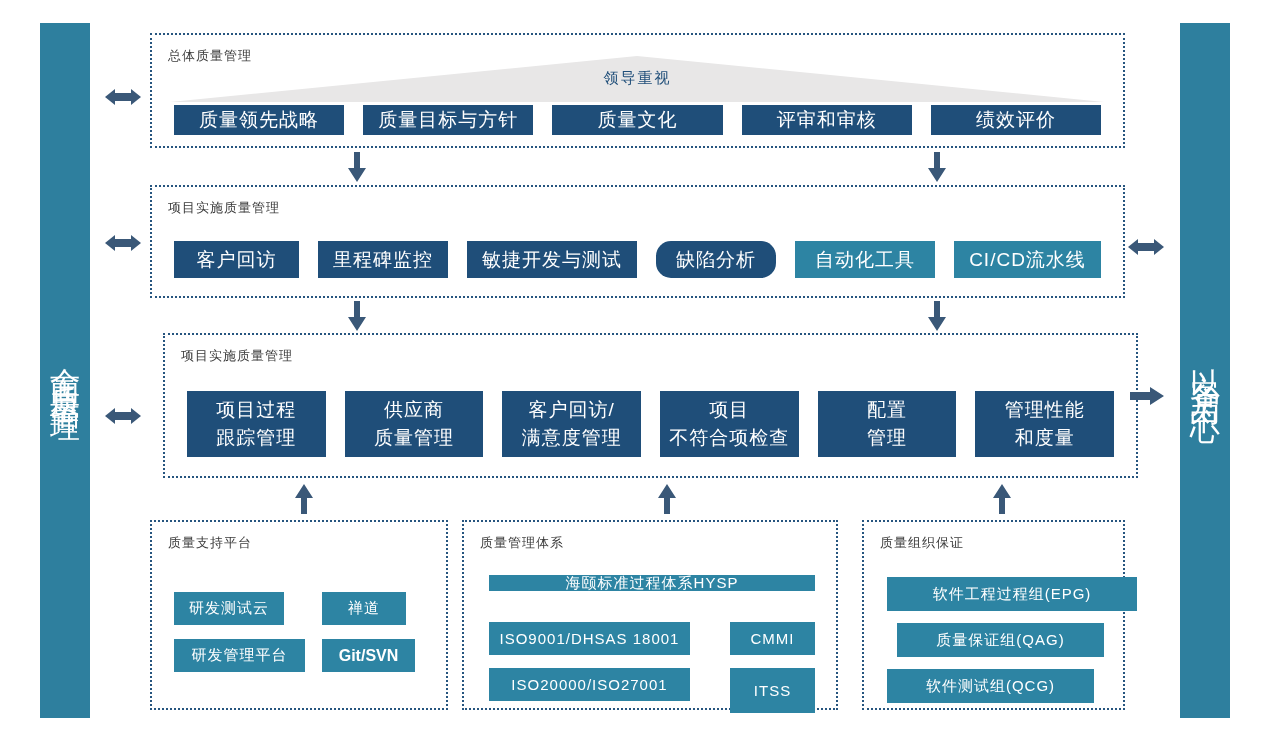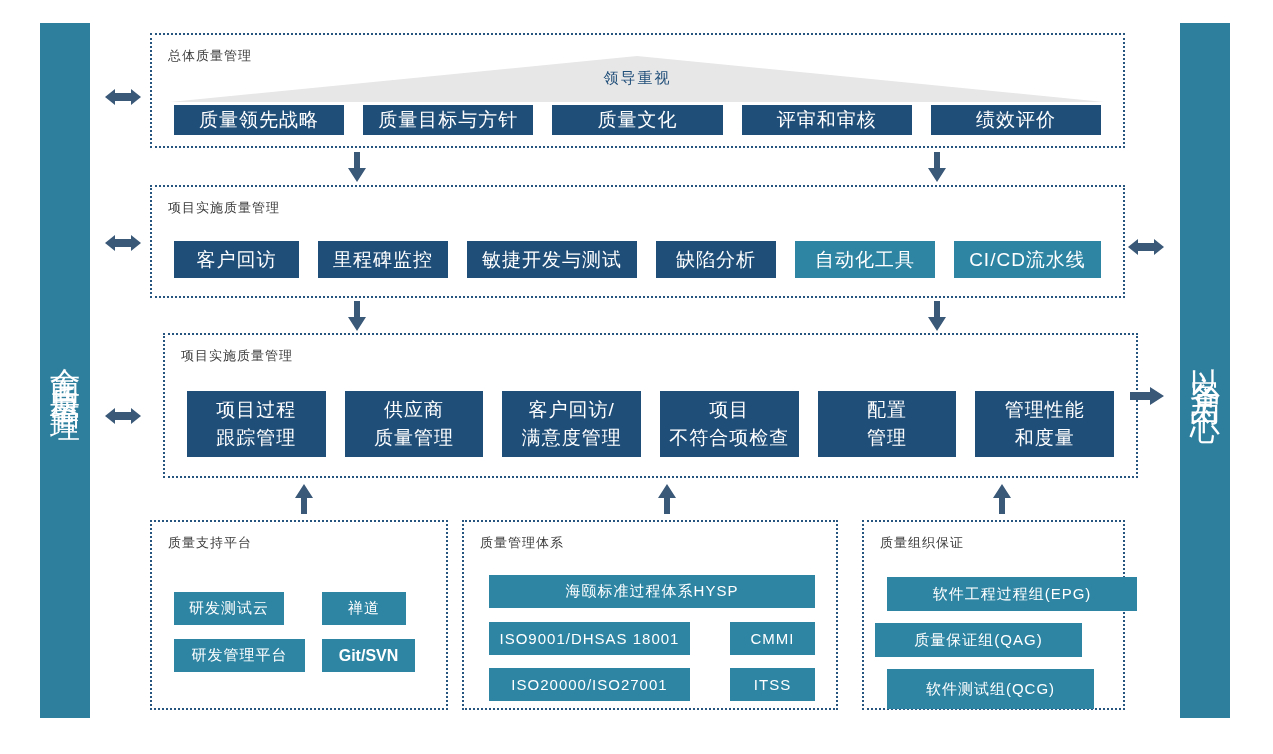--- a/index.html
+++ b/index.html
@@ -87,21 +87,21 @@
       <div class="btn">绩效评价</div>
     </div>
   </section>
 
   <section class="dotted box2">
     <div class="sec-title">项目实施质量管理</div>
     <div class="row row2">
       <div class="btn" style="flex:125 1 0;">客户回访</div>
       <div class="btn" style="flex:130 1 0;">里程碑监控</div>
       <div class="btn" style="flex:170 1 0;">敏捷开发与测试</div>
-      <div class="btn" style="flex:120 1 0;">缺陷分析</div>
+      <div class="btn" style="flex:120 1 0;border-radius:15px;">缺陷分析</div>
       <div class="btn teal" style="flex:140 1 0;">自动化工具</div>
       <div class="btn teal" style="flex:147 1 0;">CI/CD流水线</div>
     </div>
   </section>
 
   <section class="dotted box3">
     <div class="sec-title">项目实施质量管理</div>
     <div class="row row3">
       <div class="btn btn2">项目过程
 跟踪管理</div>
@@ -121,32 +121,32 @@
   <section class="dotted boxA">
     <div class="sec-title">质量支持平台</div>
     <div class="abtn" style="left:22px;top:70px;width:110px;height:33px;">研发测试云</div>
     <div class="abtn" style="left:170px;top:70px;width:84px;height:33px;">禅道</div>
     <div class="abtn" style="left:22px;top:117px;width:131px;height:33px;">研发管理平台</div>
     <div class="abtn bold" style="left:170px;top:117px;width:93px;height:33px;">Git/SVN</div>
   </section>
 
   <section class="dotted boxB">
     <div class="sec-title">质量管理体系</div>
-    <div class="abtn" style="left:25px;top:53px;width:326px;height:33px;">海颐标准过程体系HYSP</div>
+    <div class="abtn" style="left:25px;top:53px;width:326px;height:16px;">海颐标准过程体系HYSP</div>
     <div class="abtn" style="left:25px;top:100px;width:201px;height:33px;">ISO9001/DHSAS 18001</div>
     <div class="abtn" style="left:266px;top:100px;width:85px;height:33px;">CMMI</div>
     <div class="abtn" style="left:25px;top:146px;width:201px;height:33px;">ISO20000/ISO27001</div>
-    <div class="abtn" style="left:266px;top:146px;width:85px;height:33px;">ITSS</div>
+    <div class="abtn" style="left:266px;top:146px;width:85px;height:45px;">ITSS</div>
   </section>
 
   <section class="dotted boxC">
     <div class="sec-title">质量组织保证</div>
     <div class="abtn" style="left:23px;top:55px;width:250px;height:34px;">软件工程过程组(EPG)</div>
-    <div class="abtn" style="left:11px;top:101px;width:207px;height:34px;">质量保证组(QAG)</div>
-    <div class="abtn" style="left:23px;top:147px;width:207px;height:40px;">软件测试组(QCG)</div>
+    <div class="abtn" style="left:33px;top:101px;width:207px;height:34px;">质量保证组(QAG)</div>
+    <div class="abtn" style="left:23px;top:147px;width:207px;height:34px;">软件测试组(QCG)</div>
   </section>
 
   <div class="arrow" style="left:105px;top:88px;width:36px;height:18px;">
     <svg viewBox="0 0 36 18">
         <polygon points="0,9 10,1 10,5 26,5 26,1 36,9 26,17 26,13 10,13 10,17" fill="currentColor"></polygon>
       </svg>
   </div>
   <div class="arrow" style="left:105px;top:234px;width:36px;height:18px;">
     <svg viewBox="0 0 36 18">
         <polygon points="0,9 10,1 10,5 26,5 26,1 36,9 26,17 26,13 10,13 10,17" fill="currentColor"></polygon>

